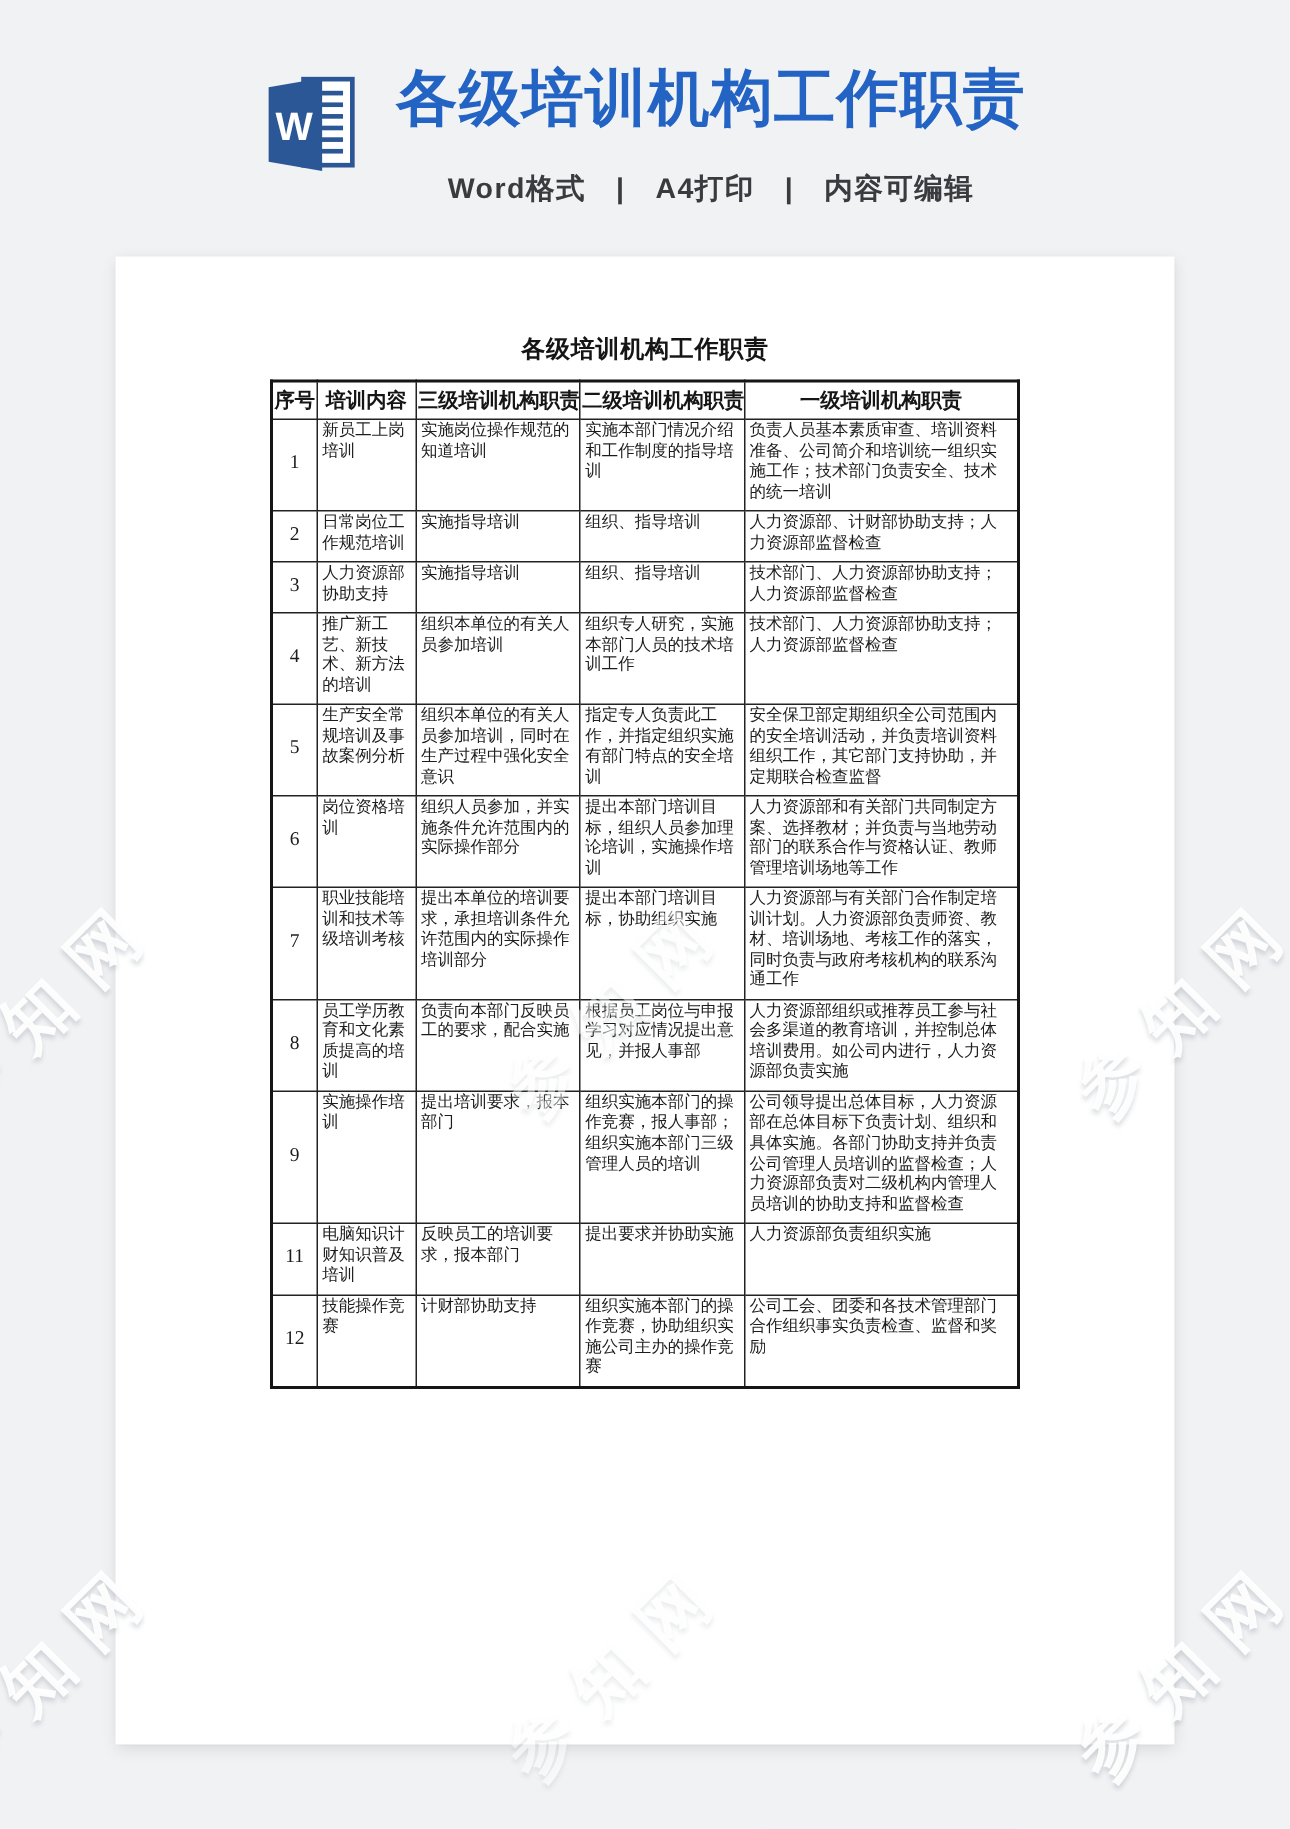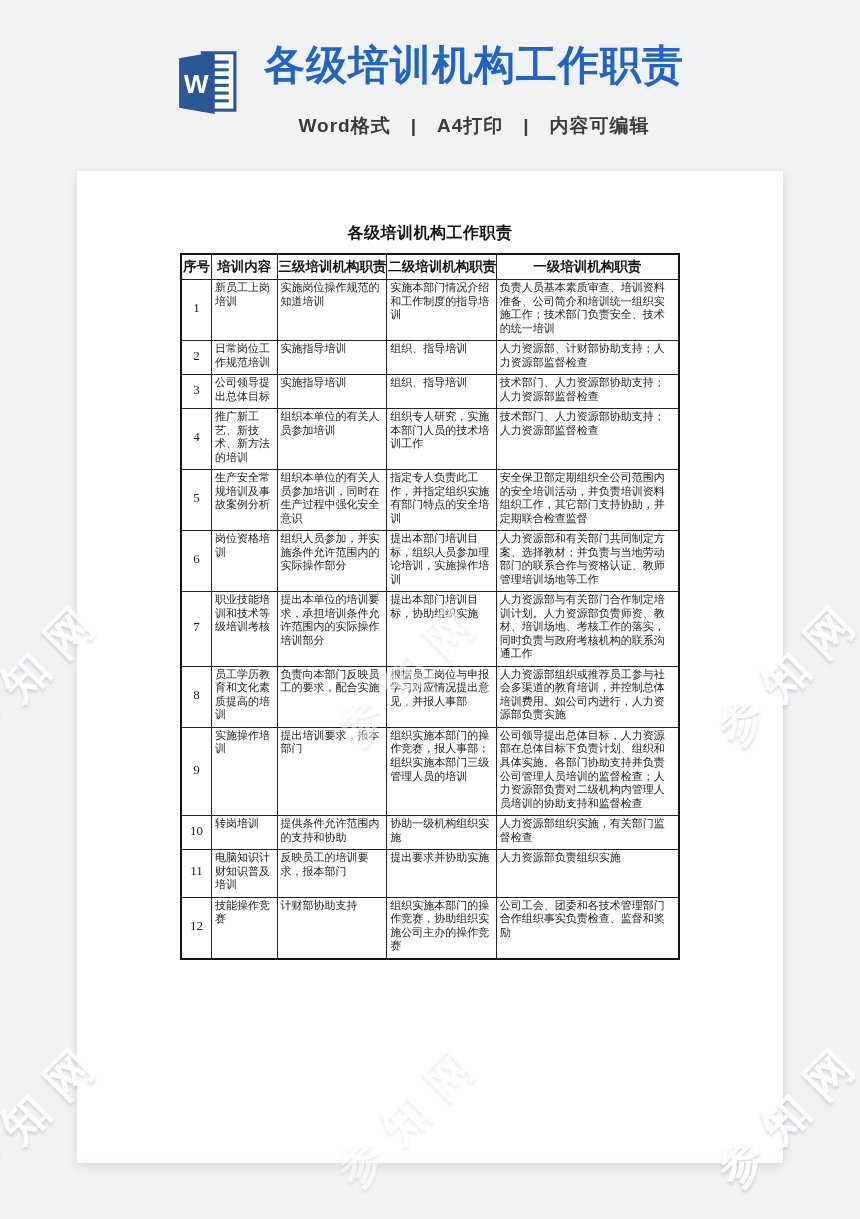--- a/index.html
+++ b/index.html
@@ -173,21 +173,21 @@
         </tr>
         <tr>
           <td class="num">2</td>
           <td>日常岗位工作规范培训</td>
           <td>实施指导培训</td>
           <td>组织、指导培训</td>
           <td>人力资源部、计财部协助支持；人力资源部监督检查</td>
         </tr>
         <tr>
           <td class="num">3</td>
-          <td>公司领导提出总体目标</td>
+          <td>人力资源部协助支持</td>
           <td>实施指导培训</td>
           <td>组织、指导培训</td>
           <td>技术部门、人力资源部协助支持；人力资源部监督检查</td>
         </tr>
         <tr>
           <td class="num">4</td>
           <td>推广新工艺、新技术、新方法的培训</td>
           <td>组织本单位的有关人员参加培训</td>
           <td>组织专人研究，实施本部门人员的技术培训工作</td>
           <td>技术部门、人力资源部协助支持；人力资源部监督检查</td>
@@ -221,27 +221,20 @@
           <td>人力资源部组织或推荐员工参与社会多渠道的教育培训，并控制总体培训费用。如公司内进行，人力资源部负责实施</td>
         </tr>
         <tr>
           <td class="num">9</td>
           <td>实施操作培训</td>
           <td>提出培训要求，报本部门</td>
           <td>组织实施本部门的操作竞赛，报人事部；组织实施本部门三级管理人员的培训</td>
           <td>公司领导提出总体目标，人力资源部在总体目标下负责计划、组织和具体实施。各部门协助支持并负责公司管理人员培训的监督检查；人力资源部负责对二级机构内管理人员培训的协助支持和监督检查</td>
         </tr>
         <tr>
-          <td class="num">10</td>
-          <td>转岗培训</td>
-          <td>提供条件允许范围内的支持和协助</td>
-          <td>协助一级机构组织实施</td>
-          <td>人力资源部组织实施，有关部门监督检查</td>
-        </tr>
-        <tr>
           <td class="num">11</td>
           <td>电脑知识计财知识普及培训</td>
           <td>反映员工的培训要求，报本部门</td>
           <td>提出要求并协助实施</td>
           <td>人力资源部负责组织实施</td>
         </tr>
         <tr>
           <td class="num">12</td>
           <td>技能操作竞赛</td>
           <td>计财部协助支持</td>

